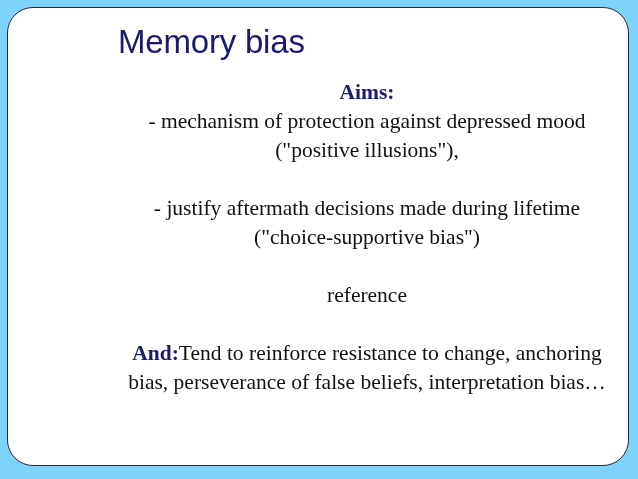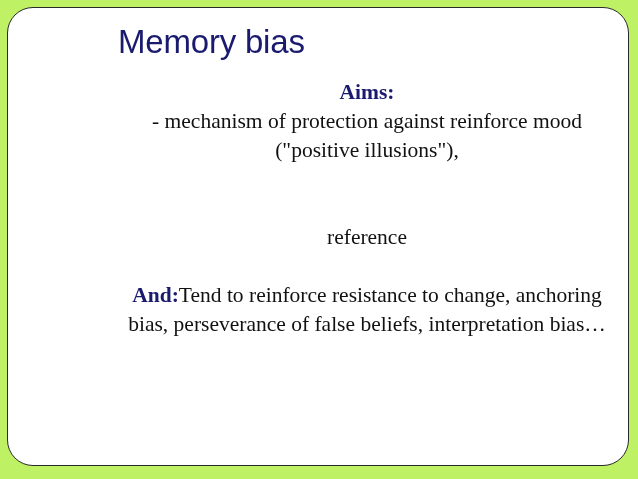--- a/index.html
+++ b/index.html
@@ -13,21 +13,21 @@
     overflow: hidden;
     font-family: "Liberation Serif", "DejaVu Serif", serif;
   }
 
   #slide {
     position: absolute;
     left: 0;
     top: 0;
     width: 638px;
     height: 479px;
-    background: #bef264;
+    background: #7dd3fc;
   }
 
   
   #slide-frame {
     position: absolute;
     left: 7px;
     top: 7px;
     width: 622px;
     height: 459px;
     box-sizing: border-box;
@@ -83,25 +83,29 @@
 <div id="slide">
 
   <div id="slide-frame"></div>
 
   <div id="slide-title">Memory bias</div>
 
   <div id="slide-body">
 
     <div class="para">
       <div class="body-line"><span class="lead">Aims:</span><span></span><span></span></div>
-      <div class="body-line">- mechanism of protection against reinforce mood</div>
+      <div class="body-line">- mechanism of protection against depressed mood</div>
       <div class="body-line">("positive illusions"),</div>
     </div>
     <div class="para-gap"></div>
 
+    <div class="para">
+      <div class="body-line">- justify aftermath decisions made during lifetime</div>
+      <div class="body-line">("choice-supportive bias")</div>
+    </div>
     <div class="para-gap"></div>
 
     <div class="para">
       <div class="body-line">reference</div>
     </div>
     <div class="para-gap"></div>
 
     <div class="para">
       <div class="body-line"><span class="lead">And:</span><span></span><span>Tend to reinforce resistance to change, anchoring</span></div>
       <div class="body-line">bias, perseverance of false beliefs, interpretation bias…</div>

